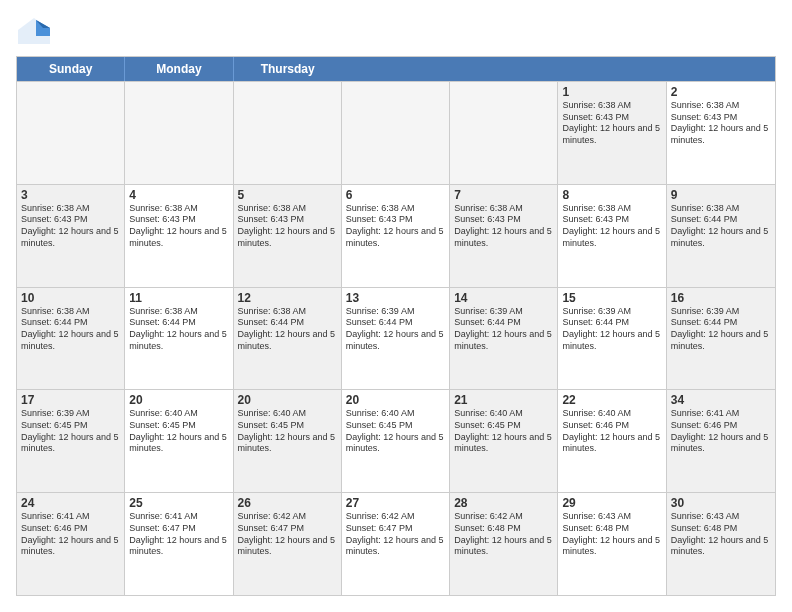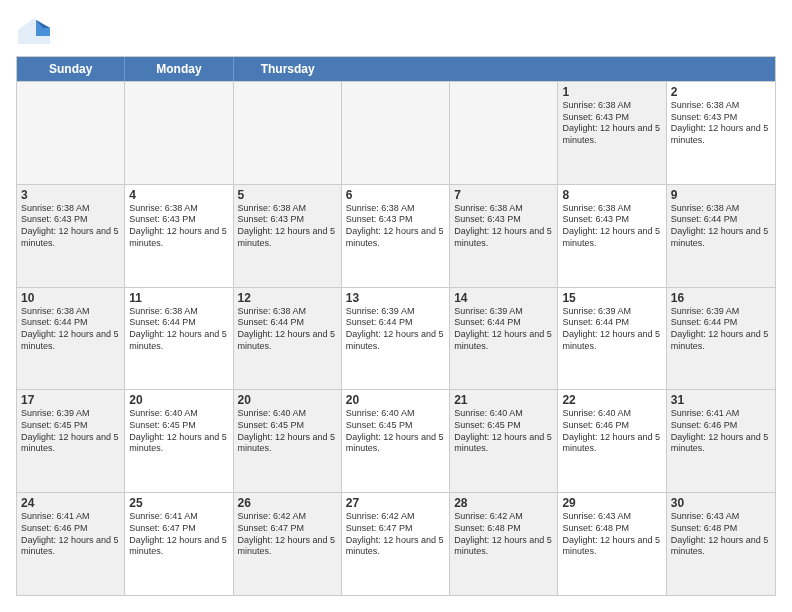--- a/index.html
+++ b/index.html
@@ -276,21 +276,21 @@
 Sunset: 6:45 PM
 Daylight: 12 hours and 5 minutes.</div>
           </div>
           <div class="cal-cell">
             <span class="day-num">22</span>
             <div class="day-info" style="white-space: pre-line;">Sunrise: 6:40 AM
 Sunset: 6:46 PM
 Daylight: 12 hours and 5 minutes.</div>
           </div>
           <div class="cal-cell shaded">
-            <span class="day-num">31</span>
+            <span class="day-num">34</span>
             <div class="day-info" style="white-space: pre-line;">Sunrise: 6:41 AM
 Sunset: 6:46 PM
 Daylight: 12 hours and 5 minutes.</div>
           </div>
         </div>
         <div class="cal-row">
           <div class="cal-cell shaded">
             <span class="day-num">24</span>
             <div class="day-info" style="white-space: pre-line;">Sunrise: 6:41 AM
 Sunset: 6:46 PM

